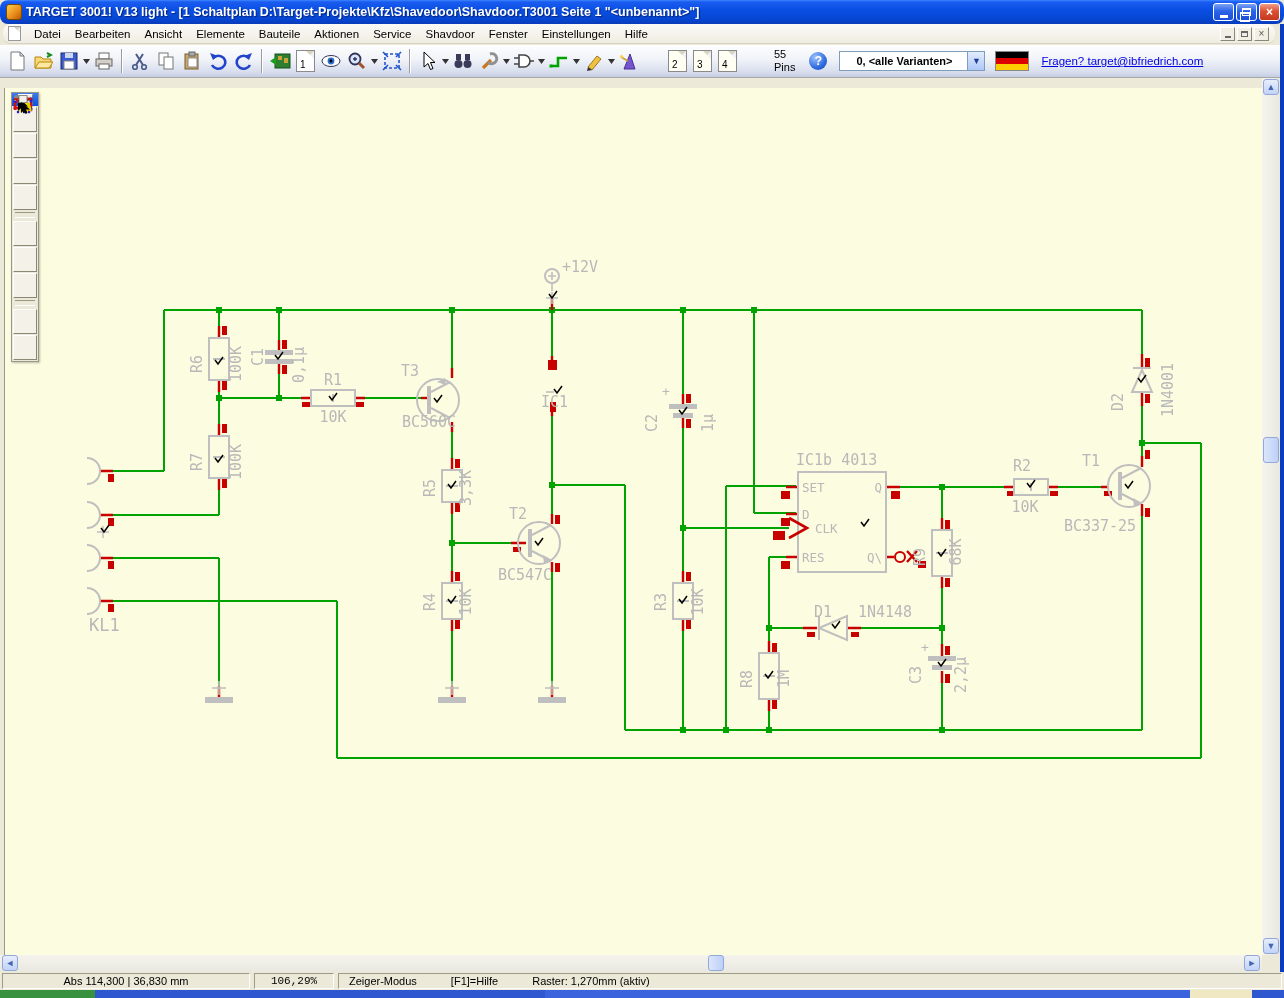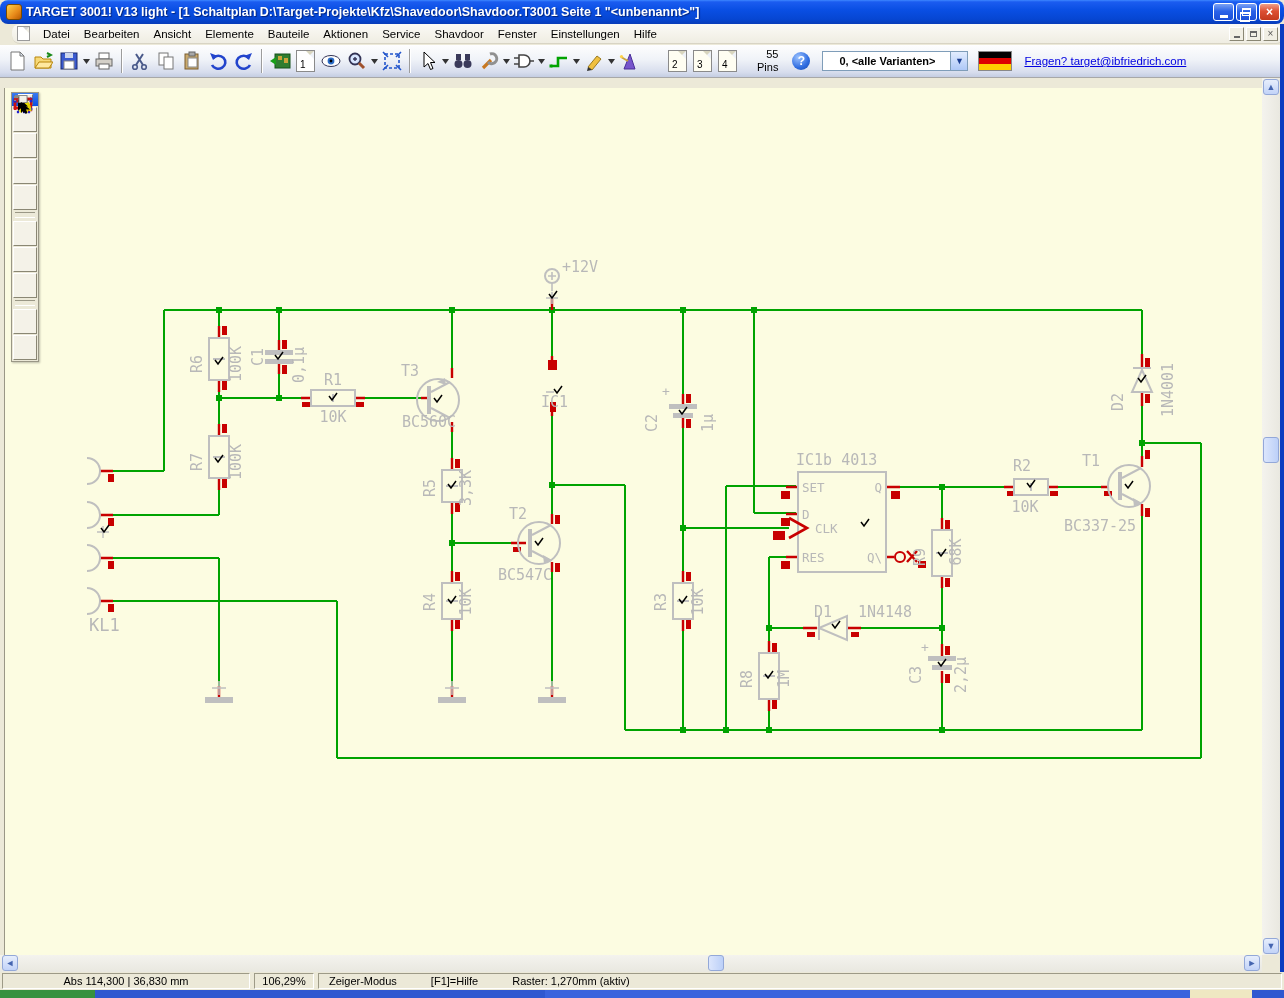--- a/index.html
+++ b/index.html
@@ -13,42 +13,42 @@
     background:linear-gradient(135deg,#ffd24a,#e88a1a 60%,#b85a00);border:1px solid #7a4a00;flex:0 0 auto;}
   .title-text{font-size:12.5px;font-weight:bold;text-shadow:1px 1px 1px #00227a;white-space:nowrap;overflow:hidden;flex:1;}
   .winbtns{display:flex;gap:2px;margin-left:6px;}
   .wbtn{width:21px;height:18px;border-radius:3px;border:1px solid #fff;display:flex;align-items:center;justify-content:center;
     background:linear-gradient(180deg,#7ba1f4,#2b63e8 45%,#1b4fd8);color:#fff;font-size:11px;line-height:1;}
   .wbtn.close{background:linear-gradient(180deg,#f0a088,#dd4f33 45%,#c43a1e);font-weight:bold;font-size:12px;}
   .glyph-min{width:8px;height:3px;background:#fff;margin-top:8px;}
   .glyph-restore{width:9px;height:8px;border:1px solid #fff;border-top:2px solid #fff;position:relative;}
   .glyph-restore:before{content:"";position:absolute;left:-3px;top:2px;width:8px;height:7px;border:1px solid #fff;border-top:2px solid #fff;background:inherit;}
   
-  .menubar{position:absolute;left:12px;top:24px;width:1272px;height:20px;background:linear-gradient(180deg,#fbfaf6,#efede2);
+  .menubar{position:absolute;left:3px;top:24px;width:1272px;height:20px;background:linear-gradient(180deg,#fbfaf6,#efede2);
     display:flex;align-items:center;font-size:11.5px;color:#000;border-bottom:1px solid #d8d4c4;border-radius:8px;}
   .mdoc{width:13px;height:15px;background:#fff;border:1px solid #9a9a9a;margin:0 6px 0 5px;position:relative;}
   .mdoc:before{content:"";position:absolute;right:0;top:0;border:3px solid;border-color:#cfcfcf #efede2 transparent transparent;}
   .mitem{padding:2px 7px;}
   .mdi-btns{margin-left:auto;display:flex;gap:2px;padding-right:6px;}
   .mdibtn{width:15px;height:14px;background:#f1efe4;border:1px solid;border-color:#fff #8a8774 #8a8774 #fff;
     display:flex;align-items:center;justify-content:center;color:#555;font-size:10px;line-height:1;}
   .g-min2{width:6px;height:2px;background:#666;margin-top:7px;}
   .g-rest2{width:7px;height:6px;border:1px solid #666;border-top:2px solid #666;}
   
   .toolbar{position:absolute;left:0;top:45px;width:1284px;height:33px;
     background:linear-gradient(180deg,#fefefe 0%,#f0f3f8 45%,#d7dded 85%,#c4cde2 100%);
     display:flex;align-items:center;padding-left:4px;border-bottom:1px solid #a8a8a8;}
   .tb{width:26px;height:26px;display:flex;align-items:center;justify-content:center;border:1px solid transparent;flex:0 0 auto;}
   .dd{width:9px;height:26px;display:flex;align-items:center;justify-content:center;flex:0 0 auto;}
   .dd svg{display:block}
   .tsep{width:2px;height:24px;border-left:1px solid #9c9c9c;border-right:1px solid #fff;margin:0 4px;flex:0 0 auto;}
   .pageicon{width:19px;height:22px;background:#fffef2;border:1px solid #8a8a8a;position:relative;
     display:flex;align-items:flex-end;justify-content:flex-start;font-size:10px;padding:0 0 1px 3px;margin:0 3px;flex:0 0 auto;}
   .pageicon:before{content:"";position:absolute;right:0;top:0;border:4px solid;border-color:#d8d5be #eef2f8 transparent transparent;}
-  .pins{margin-left:17px;text-align:right;font-size:11px;line-height:1.15;color:#000;flex:0 0 auto;}
+  .pins{margin-left:34px;text-align:left;font-size:11px;line-height:1.15;color:#000;flex:0 0 auto;}
   .helpicon{margin-left:14px;width:18px;height:18px;border-radius:50%;flex:0 0 auto;
     background:radial-gradient(circle at 35% 30%,#9cc3ff,#2f6ce0 60%,#1747a8);color:#fff;font-weight:bold;font-size:12px;
     display:flex;align-items:center;justify-content:center;}
   .variant{margin-left:12px;width:146px;height:20px;background:#fff;border:1px solid #7f9db9;display:flex;align-items:center;font-size:11px;flex:0 0 auto;}
   .variant .vtext{flex:1;padding-left:16px;white-space:nowrap;overflow:hidden;font-weight:bold;}
   .varrow{width:17px;height:18px;background:linear-gradient(180deg,#e2ecfe,#aec8f7);border-left:1px solid #7f9db9;
     display:flex;align-items:center;justify-content:center;color:#1c3f94;font-size:9px;}
   .flag{margin-left:10px;width:34px;height:20px;border:1px solid #888;display:flex;flex-direction:column;flex:0 0 auto;}
   .flag div{flex:1;}
   .maillink{margin-left:12px;font-size:11.5px;color:#0000e0;text-decoration:underline;white-space:nowrap;}
@@ -69,21 +69,21 @@
   .sbtn{position:absolute;background:linear-gradient(180deg,#e7eefc,#c2d3f8);border:1px solid #93a8d8;border-radius:3px;
     color:#4565b0;display:flex;align-items:center;justify-content:center;font-size:9px;font-weight:bold;}
   .sthumb{position:absolute;background:linear-gradient(90deg,#dce6fc,#bcd0f8);border:1px solid #93a8d8;border-radius:3px;}
   .corner{position:absolute;left:1262px;top:955px;width:22px;height:17px;background:#ece9d8;}
   .rborder{position:absolute;left:1280px;top:24px;width:4px;height:966px;background:#0a3cc0;}
   
   .statusbar{position:absolute;left:0;top:972px;width:1284px;height:18px;background:#ece9d8;display:flex;align-items:stretch;
     font-size:11px;color:#000;padding:1px 2px;gap:4px;}
   .sp{border:1px solid;border-color:#9d9a87 #ffffff #ffffff #9d9a87;display:flex;align-items:center;}
   .sp1{width:248px;justify-content:center;}
-  .sp2{width:60px;justify-content:center;}
+  .sp2{width:80px;justify-content:center;font-family:Liberation Mono, monospace;}
   .sp3{flex:1;padding-left:10px;gap:34px;}
   
   .taskstrip{position:absolute;left:0;top:990px;width:1284px;height:8px;background:#2f58d0;}
   .taskstrip .seg{position:absolute;top:0;height:8px;}
 </style>
 </head>
 <body>
 
 <div class="win">
 

